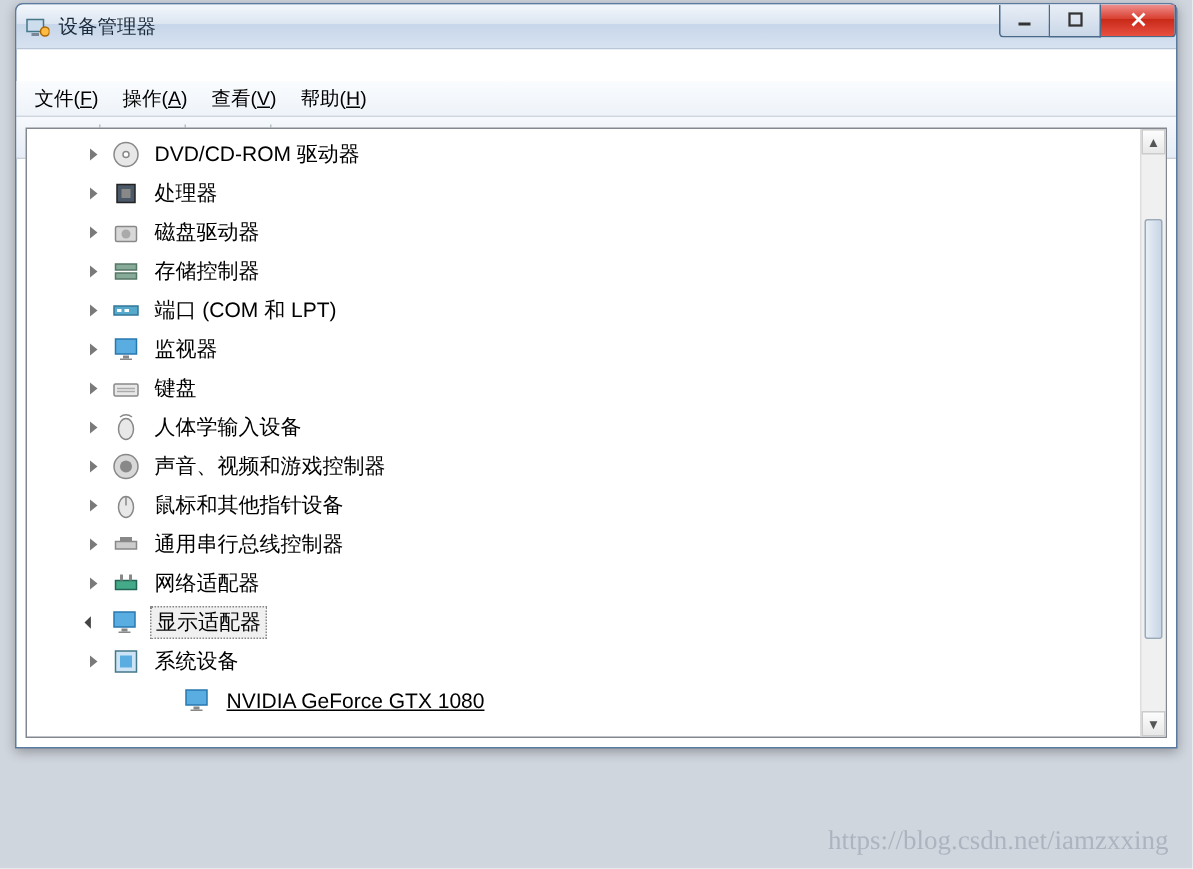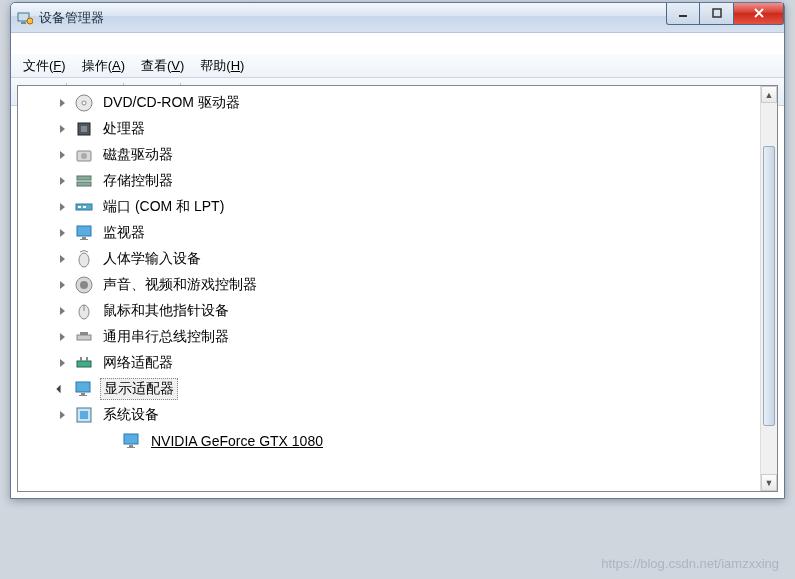--- a/index.html
+++ b/index.html
@@ -27,21 +27,21 @@
 .expander{width:12px;height:12px;margin-right:6px;display:flex;align-items:center;justify-content:center;color:#888;font-size:10px;position:relative;}
 .expander.closed::before{content:"";border-left:5px solid #7a7a7a;border-top:4px solid transparent;border-bottom:4px solid transparent;}
 .expander.open::before{content:"";width:0;height:0;border-left:6px solid #444;border-top:6px solid transparent;transform:rotate(45deg) translate(-1px,1px);}
 .expander.none{visibility:hidden;}
 .node-icon{width:20px;height:20px;margin-right:6px;display:flex;align-items:center;justify-content:center;}
 .node-label{padding:1px 3px;}
 .node-label.selected{border:1px dotted #888;background:#f0f0f0;}
 .scrollbar{position:absolute;right:0;top:0;bottom:0;width:17px;background:#f0f0f0;border-left:1px solid #ddd;}
 .sb-arrow{height:17px;background:linear-gradient(#fdfdfd,#e8e8e8);border:1px solid #ccc;display:flex;align-items:center;justify-content:center;font-size:9px;color:#555;}
 .sb-thumb{position:absolute;left:2px;right:2px;top:60px;height:280px;background:linear-gradient(90deg,#e8eef6,#c8d6e6);border:1px solid #9ab;border-radius:2px;}
-.watermark{position:absolute;right:16px;bottom:8px;font-size:13px;color:rgba(120,130,145,.4);font-family:Liberation Sans, sans-serif;}
+.watermark{position:absolute;right:16px;bottom:8px;font-size:18px;color:rgba(120,130,145,.4);font-family:Liberation Serif, serif;}
 </style>
 </head>
 <body>
 
 <div class="window">
   <div class="titlebar">
     <span class="titlebar-icon">
       <svg viewBox="0 0 16 16">
           <rect x="1" y="3" width="11" height="8" fill="#cde" stroke="#478"></rect>
           <rect x="4" y="12" width="5" height="2" fill="#789"></rect>
@@ -186,20 +186,31 @@
               <rect x="8" y="14" width="4" height="2" fill="#888"></rect>
               <rect x="6" y="16" width="8" height="1" fill="#888"></rect>
             </svg>
           </span>
           <span class="node-label">监视器</span>
         </div>
         <div class="tree-row">
           <span class="expander closed"></span>
           <span class="node-icon">
             <svg width="20" height="20" viewBox="0 0 20 20">
+              <rect x="2" y="7" width="16" height="8" rx="1" fill="#e8e8e8" stroke="#888"></rect>
+              <line x1="4" y1="10" x2="16" y2="10" stroke="#aaa"></line>
+              <line x1="4" y1="12" x2="16" y2="12" stroke="#aaa"></line>
+            </svg>
+          </span>
+          <span class="node-label">键盘</span>
+        </div>
+        <div class="tree-row">
+          <span class="expander closed"></span>
+          <span class="node-icon">
+            <svg width="20" height="20" viewBox="0 0 20 20">
               <ellipse cx="10" cy="11" rx="5" ry="7" fill="#e8e8e8" stroke="#888"></ellipse>
               <path d="M6 3 Q10 0 14 3" fill="none" stroke="#888"></path>
             </svg>
           </span>
           <span class="node-label">人体学输入设备</span>
         </div>
         <div class="tree-row">
           <span class="expander closed"></span>
           <span class="node-icon">
             <svg width="20" height="20" viewBox="0 0 20 20">

